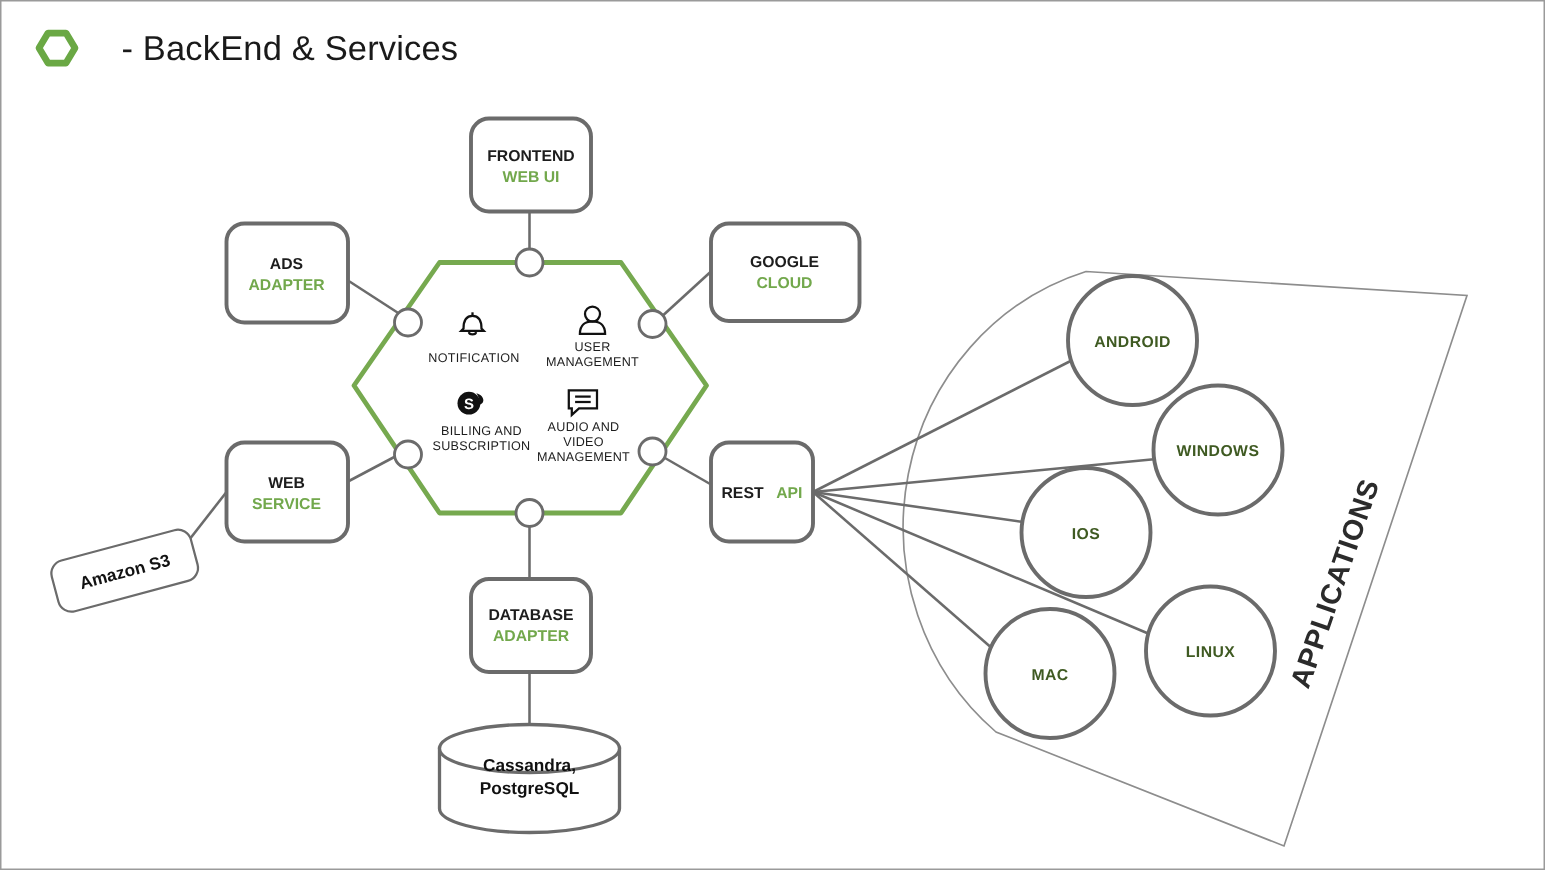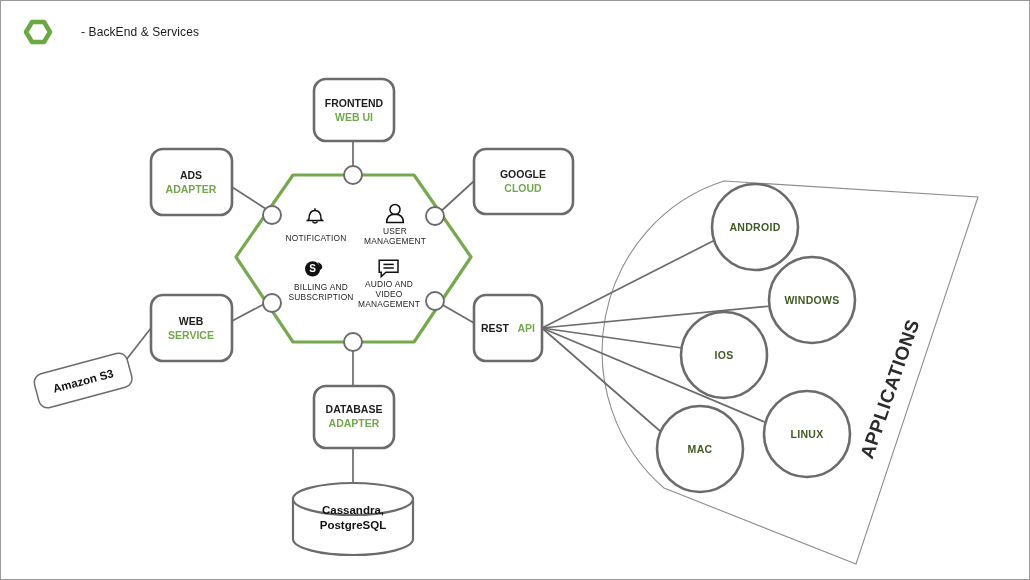--- a/index.html
+++ b/index.html
@@ -29,21 +29,21 @@
     align-items: center;
   }
   .header-icon {
     margin-left: 20px;
     width: 34px;
     height: 34px;
     display: block;
   }
   .header-title {
     margin-left: 26px;
-    font-size: 12px;
+    font-size: 23px;
     color: #1a1a1a;
     letter-spacing: .1px;
     white-space: nowrap;
   }
   #diagram {
     position: absolute;
     left: 0;
     top: 0;
     width: 1030px;
     height: 580px;

